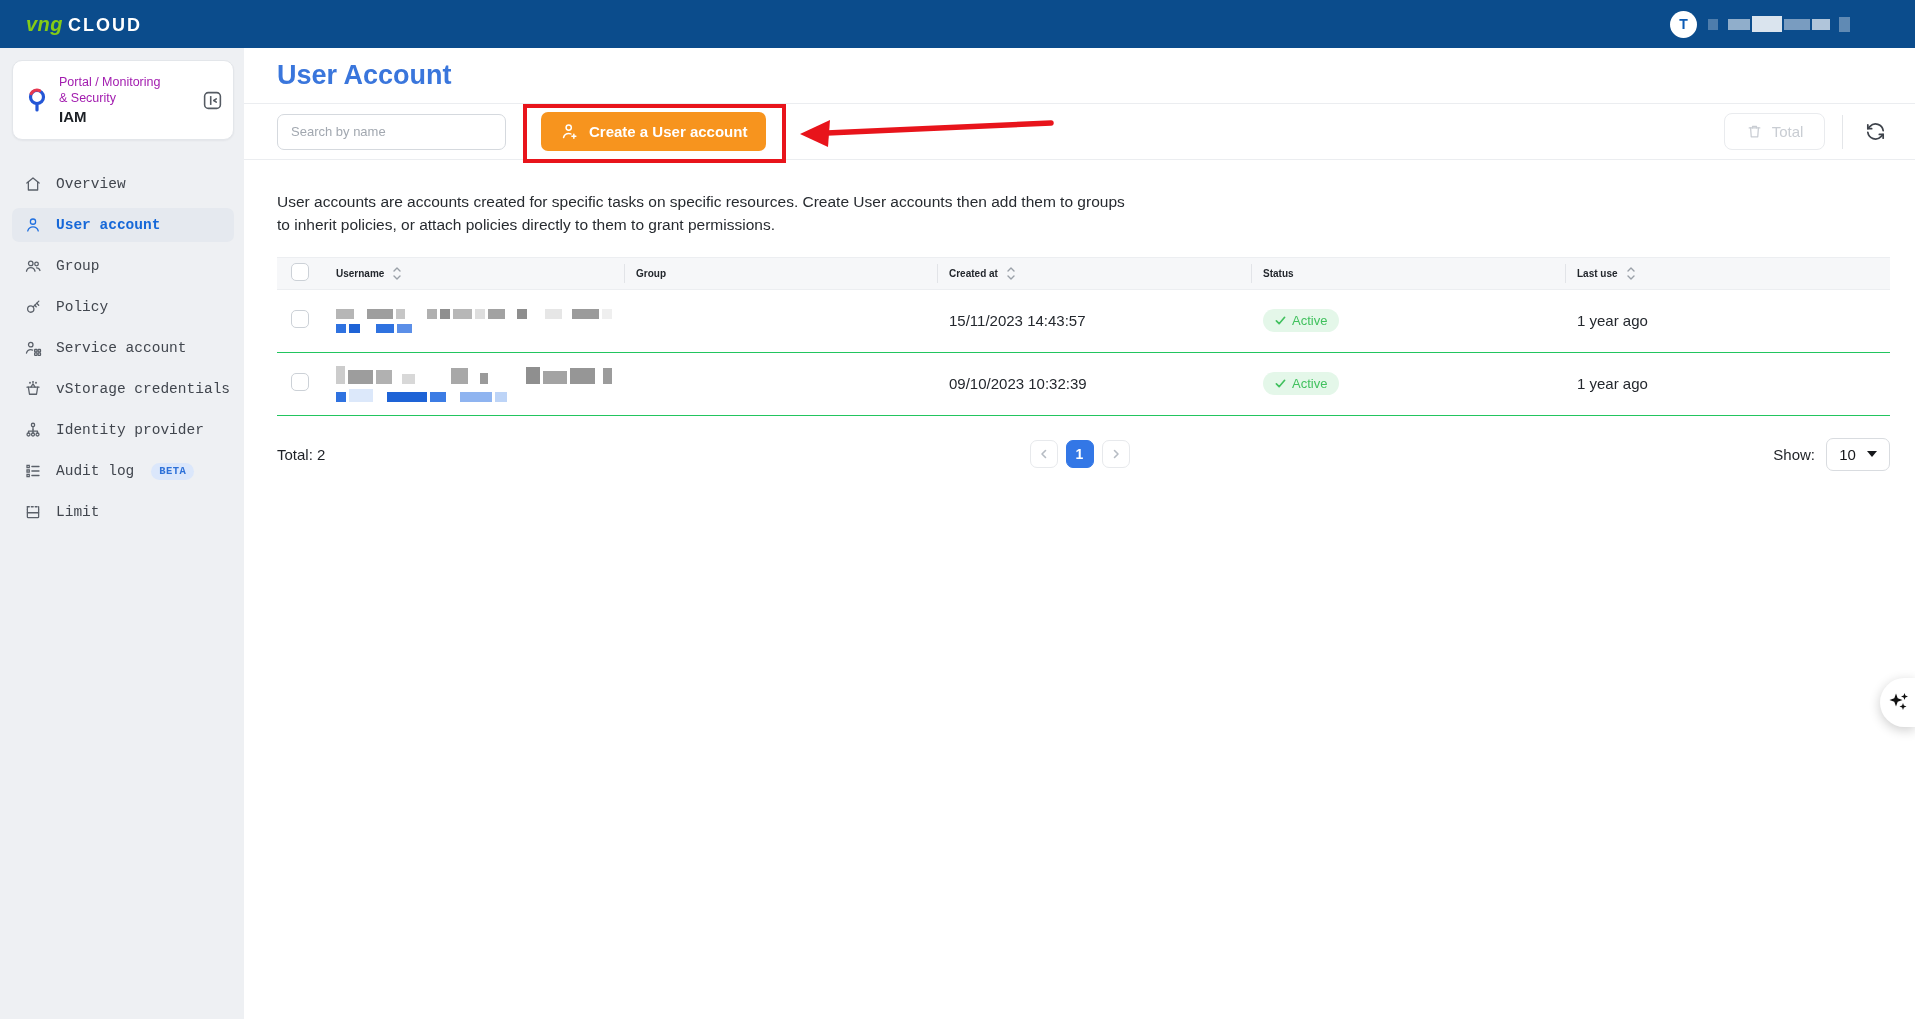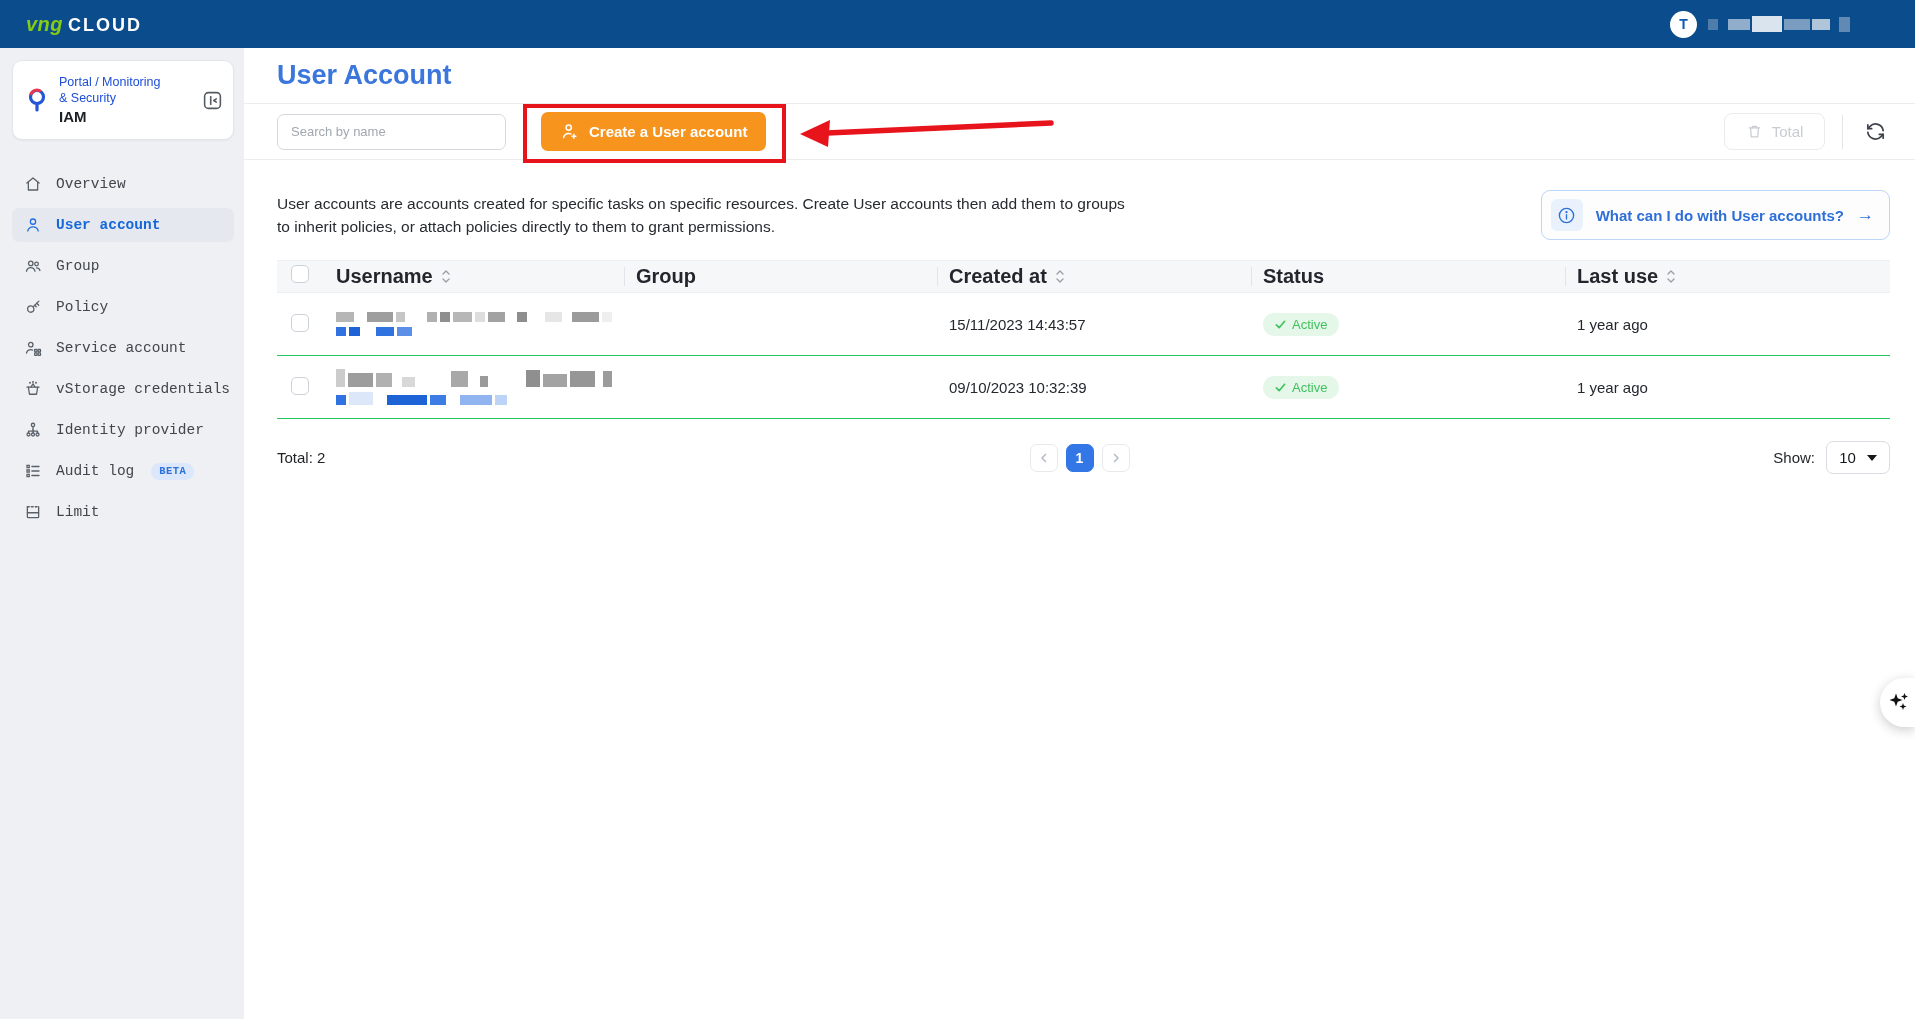--- a/index.html
+++ b/index.html
@@ -15,21 +15,21 @@
   .avatar { width:27px; height:27px; border-radius:50%; background:#fff; color:#0b5bb5; font-weight:700; font-size:14px; display:flex; align-items:center; justify-content:center; }
   .redact-name { display:flex; align-items:center; gap:2px; }
   .redact-name span { display:inline-block; height:11px; }
 
   
   .body { display:flex; height:971px; }
 
   
   .sidebar { width:244px; background:#eef0f3; padding:12px 10px 0 12px; flex:none; }
   .product-card { background:#fff; border:1px solid #e3e6ea; border-radius:10px; height:80px; padding:10px 10px 10px 13px; display:flex; align-items:center; gap:11px; box-shadow:0 1px 2px rgba(16,24,40,.05); }
-  .crumb { font-size:12.5px; color:#1d4ed8; line-height:1.25; }
+  .crumb { font-size:12.5px; color:#a21caf; line-height:1.25; }
   .product-name { font-size:15px; font-weight:700; color:#1c2025; margin-top:2px; }
   .collapse-btn { margin-left:auto; color:#555b63; display:flex; cursor:pointer; }
   .nav { margin-top:27px; display:flex; flex-direction:column; gap:7px; }
   .nav-item { display:flex; align-items:center; gap:14px; height:34px; padding:0 8px 0 12px; border-radius:7px; color:#41464e; font-size:14.5px; cursor:pointer; white-space:nowrap;font-family:Liberation Mono, monospace; }
   .nav-item svg { color:#5a6069; flex:none; }
   .nav-item.active { background:#e5e9ef; color:#1668d8; font-weight:600; }
   .nav-item.active svg { color:#1f6fe0; }
   .beta { background:#dbe7fb; color:#2e71d8; font-size:10.5px; font-weight:700; padding:2px 8px 3px; border-radius:10px; margin-left:3px; letter-spacing:.4px; }
 
   
@@ -53,21 +53,21 @@
   .content-row { display:flex; align-items:center; justify-content:space-between; padding:30px 25px 0 33px; }
   .description { width:855px; font-size:15.5px; color:#272b30; line-height:1.5; }
   .info-banner { display:flex; align-items:center; gap:13px; border:1px solid #bcd6f7; border-radius:9px; padding:8px 15px 8px 9px; background:#fdfdfe; cursor:pointer; }
   .info-icon-wrap { width:32px; height:32px; background:#e9f1fc; border-radius:6px; display:flex; align-items:center; justify-content:center; }
   .info-text { color:#2e6fd8; font-size:15px; font-weight:600; }
   .info-arrow { color:#2e6fd8; font-size:17px; font-weight:600; }
 
   
   .table-wrap { margin:20px 25px 0 33px; }
   table { width:100%; border-collapse:collapse; table-layout:fixed; }
-  thead th { background:#f6f7f9; height:32px; font-size:20px; font-weight:600; color:#23272d; text-align:left; padding:0 12px; border-top:1px solid #eceef1; border-bottom:1px solid #eceef1; position:relative; }
+  thead th { background:#f6f7f9; height:32px; font-size:10px; font-weight:600; color:#23272d; text-align:left; padding:0 12px; border-top:1px solid #eceef1; border-bottom:1px solid #eceef1; position:relative; }
   th.sep::before { content:''; position:absolute; left:0; top:6px; bottom:6px; width:1px; background:#e2e4e8; }
   .th-inner { display:flex; align-items:center; gap:8px; cursor:pointer; }
   tbody td { height:63px; border-bottom:1px solid #22c55e; font-size:15px; color:#24282e; padding:0 12px; vertical-align:middle; }
   .cb-cell { padding-left:14px !important; width:47px; }
   .checkbox { width:18px; height:18px; border:1.5px solid #ccd1d7; border-radius:5px; background:#fff; display:inline-block; cursor:pointer; }
   .badge-active { display:inline-flex; align-items:center; gap:6px; background:#e4f7e9; color:#41c15e; font-size:13px; border-radius:13px; padding:4px 12px; font-weight:500; }
   .redact-user { display:flex; flex-direction:column; gap:5px; }
   .redact-line { display:flex; gap:3px; align-items:flex-end; }
   .redact-line span { display:inline-block; }
 
@@ -262,31 +262,20 @@
       </div>
 
       <div class="annotation-box"></div>
       <svg class="annotation-arrow" width="266" height="42" viewBox="0 0 266 42">
         <line x1="34" y1="21" x2="258" y2="11" stroke="#e8141b" stroke-width="5.5" stroke-linecap="round"></line>
         <polygon points="7,22 37,8 35,35" fill="#e8141b"></polygon>
       </svg>
 
       <div class="content-row">
         <p class="description">User accounts are accounts created for specific tasks on specific resources. Create User accounts then add them to groups to inherit policies, or attach policies directly to them to grant permissions.</p>
-        <div class="info-banner">
-          <span class="info-icon-wrap">
-            <svg width="19" height="19" viewBox="0 0 24 24" fill="none" stroke="#2e6fd8" stroke-width="1.7" stroke-linecap="round">
-                <circle cx="12" cy="12" r="9"></circle>
-                <line x1="12" y1="11" x2="12" y2="16.5"></line>
-                <circle cx="12" cy="7.8" r="0.6" fill="#2e6fd8"></circle>
-              </svg>
-          </span>
-          <span class="info-text">What can I do with User accounts?</span>
-          <span class="info-arrow">→</span>
-        </div>
       </div>
 
       <div class="table-wrap">
         <table>
           <colgroup>
               <col style="width:47px">
               <col style="width:300px">
               <col style="width:313px">
               <col style="width:314px">
               <col style="width:314px">

